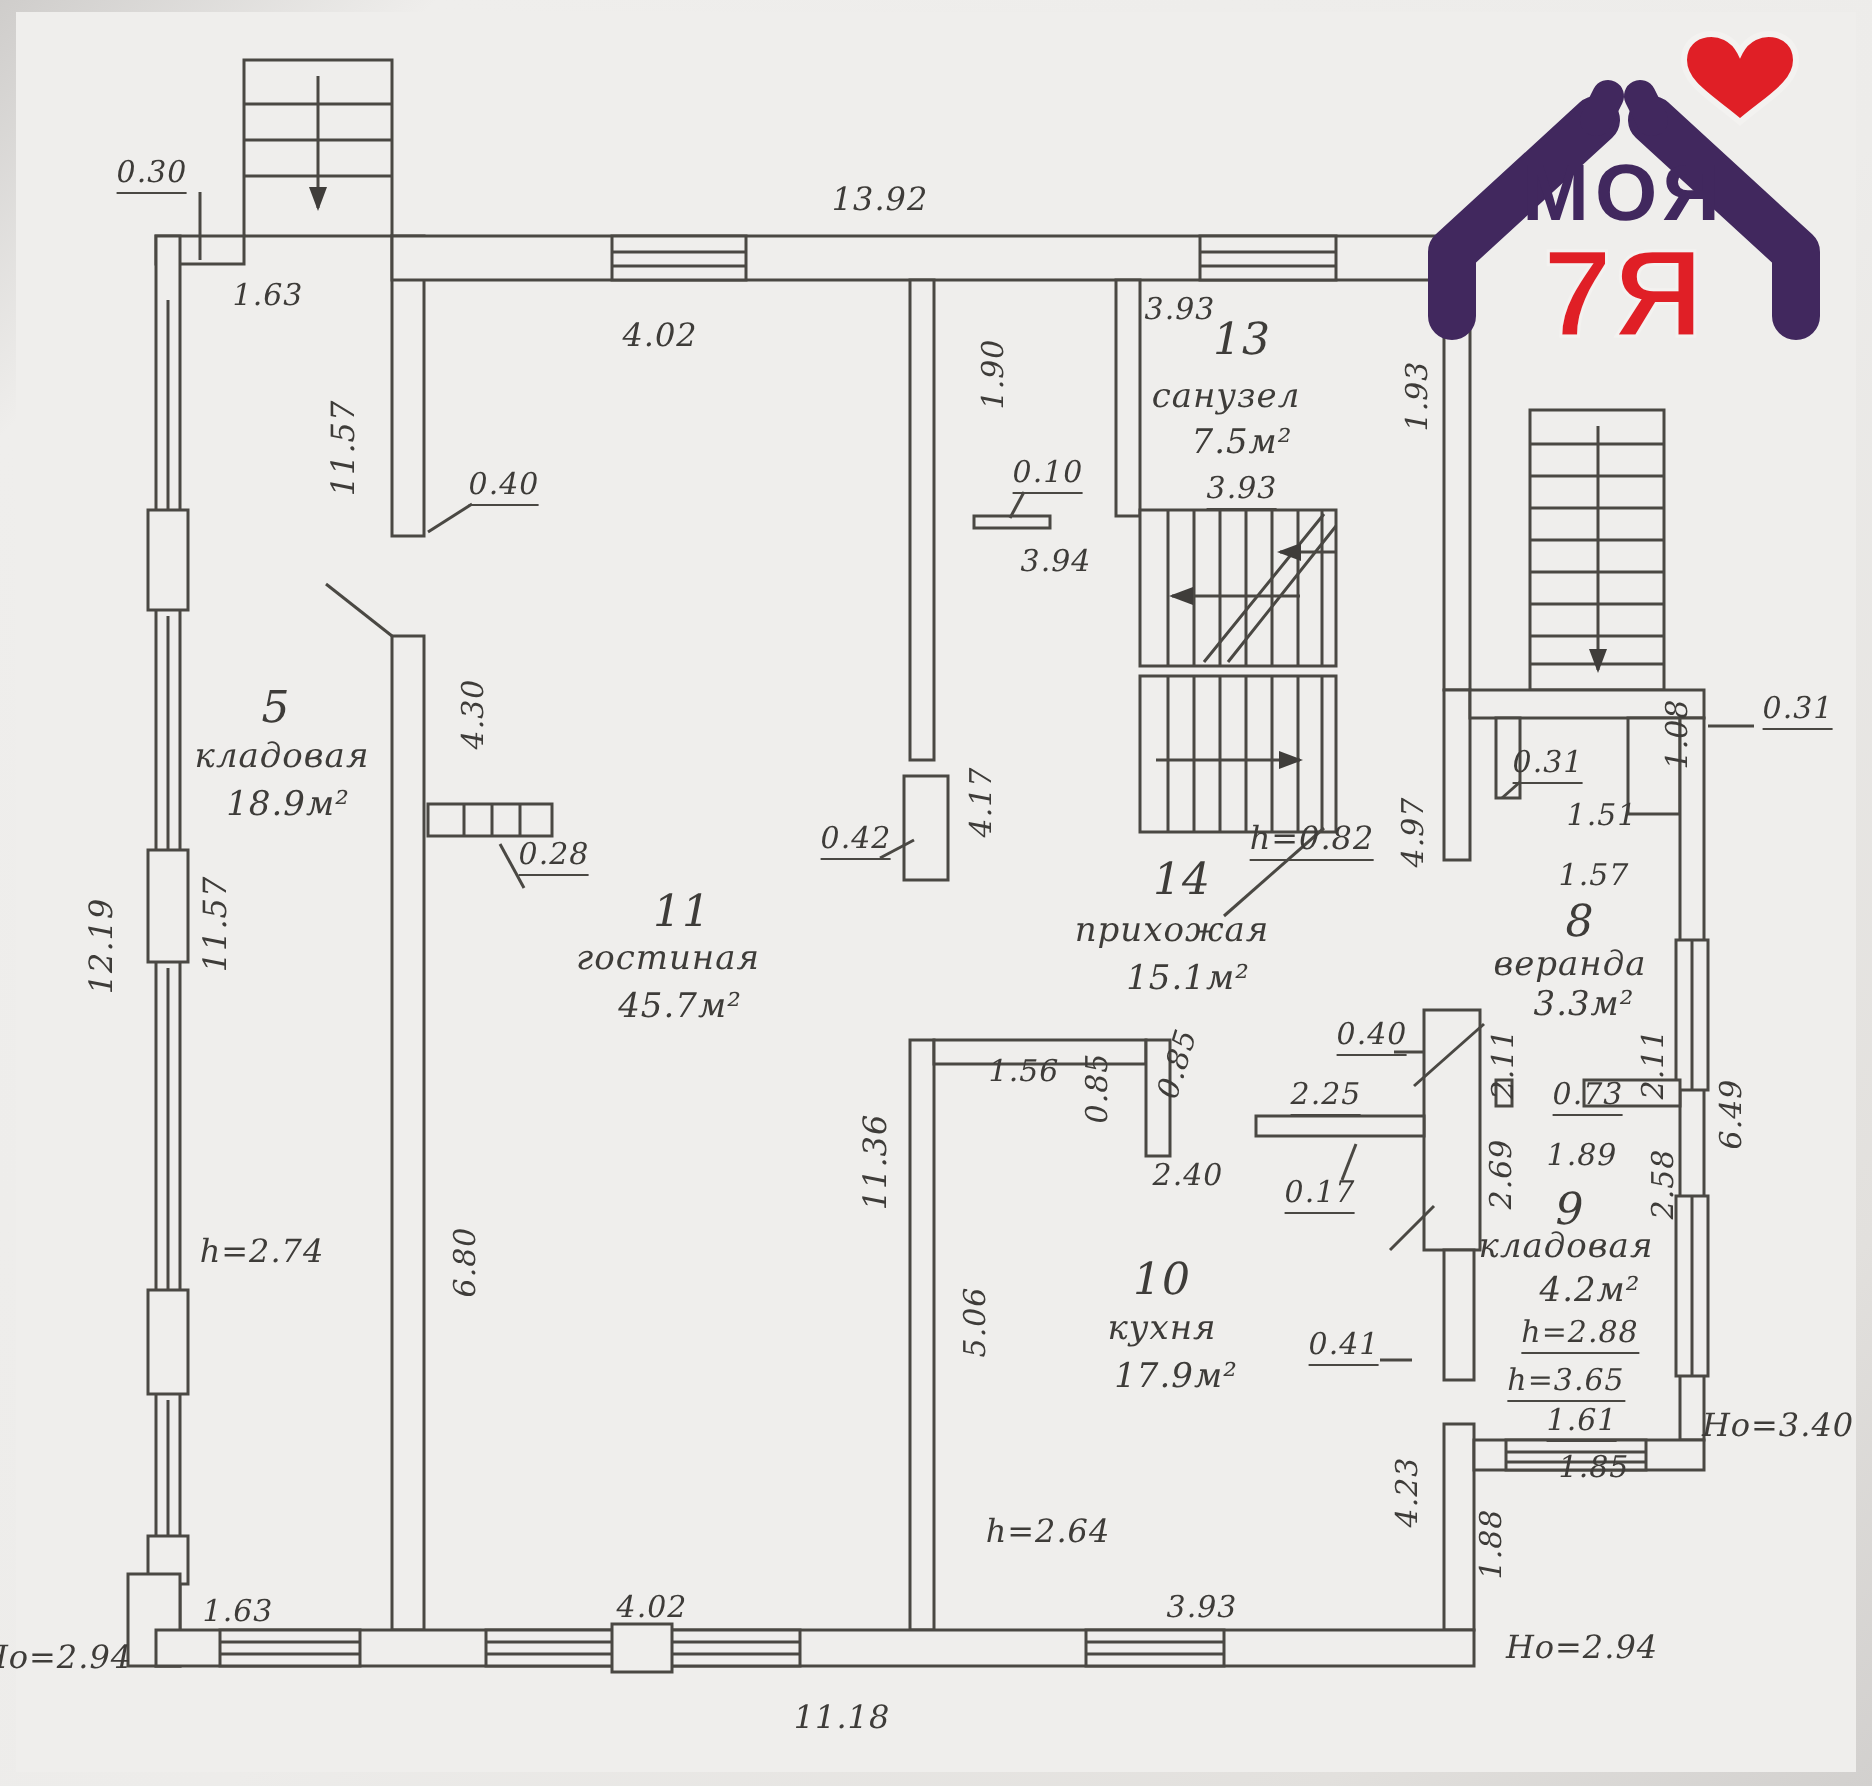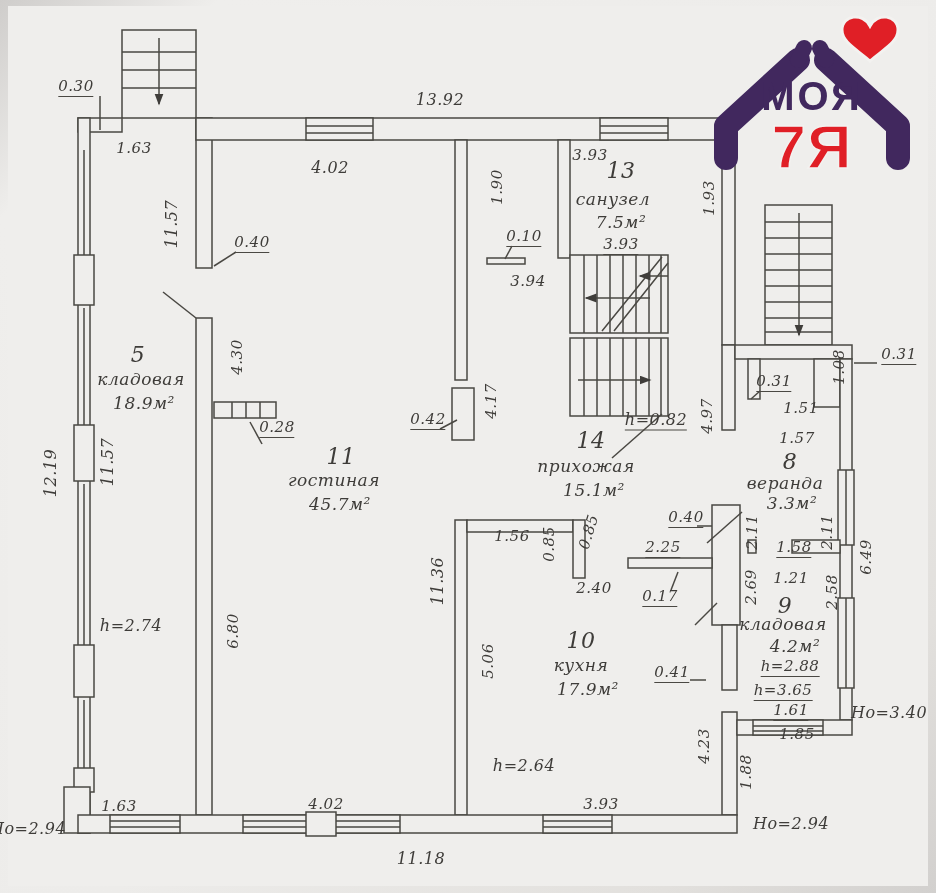--- a/index.html
+++ b/index.html
@@ -187,24 +187,24 @@
 <span class="lbl" style="left:528px;top:281px">3.94</span>
 <span class="lbl u" style="left:252px;top:244px">0.40</span>
 <span class="lbl u" style="left:277px;top:429px">0.28</span>
 <span class="lbl u" style="left:428px;top:421px">0.42</span>
 <span class="lbl u big" style="left:656px;top:421px">h=0.82</span>
 <span class="lbl u" style="left:774px;top:383px">0.31</span>
 <span class="lbl" style="left:801px;top:408px">1.51</span>
 <span class="lbl u" style="left:899px;top:356px">0.31</span>
 <span class="lbl" style="left:797px;top:438px">1.57</span>
 <span class="lbl u" style="left:686px;top:519px">0.40</span>
-<span class="lbl u" style="left:794px;top:549px">1.58</span>
+<span class="lbl u" style="left:794px;top:549px">0.73</span>
 <span class="lbl u" style="left:663px;top:549px">2.25</span>
 <span class="lbl u" style="left:660px;top:598px">0.17</span>
-<span class="lbl" style="left:791px;top:578px">1.21</span>
+<span class="lbl" style="left:791px;top:578px">1.89</span>
 <span class="lbl u" style="left:790px;top:668px">h=2.88</span>
 <span class="lbl u" style="left:783px;top:692px">h=3.65</span>
 <span class="lbl u" style="left:791px;top:712px">1.61</span>
 <span class="lbl big" style="left:889px;top:713px">Но=3.40</span>
 <span class="lbl" style="left:797px;top:734px">1.85</span>
 <span class="lbl big" style="left:791px;top:824px">Но=2.94</span>
 <span class="lbl u" style="left:672px;top:674px">0.41</span>
 <span class="lbl big" style="left:524px;top:766px">h=2.64</span>
 <span class="lbl" style="left:594px;top:588px">2.40</span>
 <span class="lbl" style="left:512px;top:536px">1.56</span>

